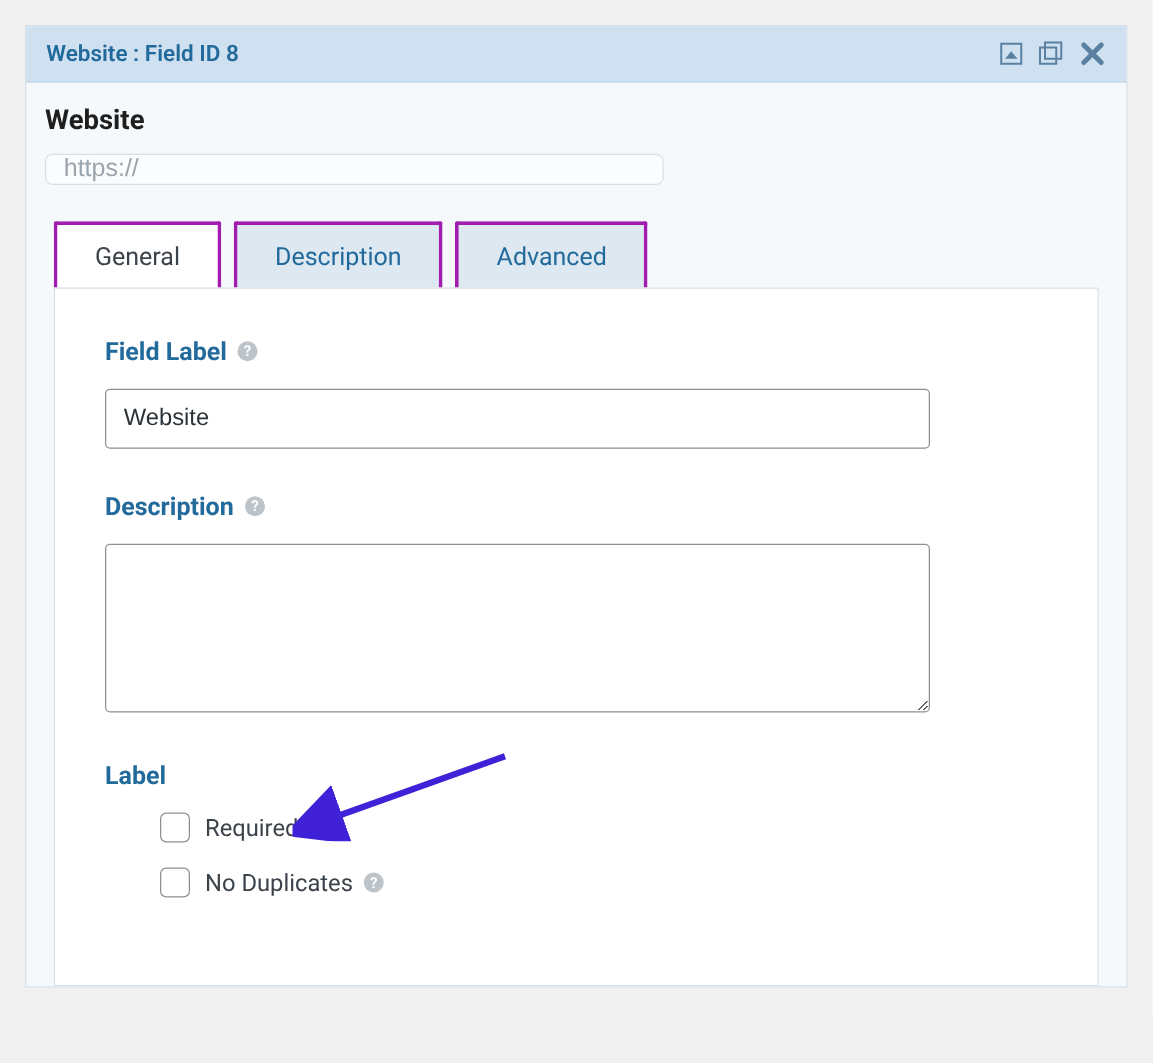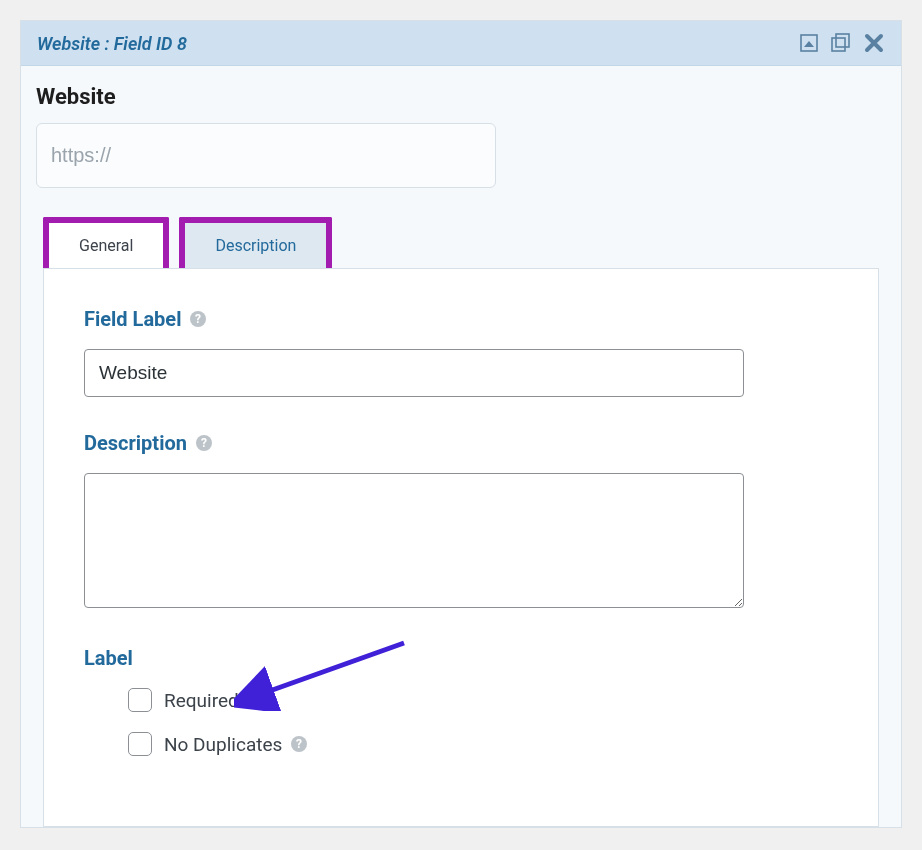--- a/index.html
+++ b/index.html
@@ -12,21 +12,20 @@
   .panel {
     background: #f6f9fc;
     border: 1px solid #d7dfe7;
   }
   .panel-header {
     display: flex;
     align-items: center;
     background: #cfe1f0;
     padding: 10px 16px;
     border-bottom: 1px solid #c1d7e8;
-    font-style: italic;
   }
   .panel-title {
     flex: 1;
     color: #236a9c;
     font-size: 18px;
     font-weight: 600;
   }
   .panel-actions {
     display: flex;
     align-items: center;
@@ -44,45 +43,45 @@
   .panel-body {
     padding: 18px 15px 0 15px;
   }
   .preview-label {
     color: #1e1e1e;
     font-size: 22px;
     font-weight: 700;
     margin-bottom: 14px;
   }
   .preview-input {
-    width: 460px;
+    width: 495px;
     max-width: 100%;
-    padding: 20px 14px;
+    padding: 0 14px;
     font-size: 20px;
     border: 1px solid #d7dfe7;
     border-radius: 6px;
     color: #333;
     background: #fbfcfd;
   }
   .preview-input::placeholder { color: #9aa4ad; }
 
   .tabs-area { margin-top: 28px; padding: 0 7px; }
   .tabs {
     display: flex;
     gap: 10px;
     position: relative;
     top: 1px;
   }
   .tab {
     padding: 13px 30px;
     background: #dde8f1;
-    border: 6px solid #a21caf;
+    border: 3px solid #a21caf;
     border-bottom: 1px solid #d7dfe7;
     color: #236a9c;
-    font-size: 16px;
+    font-size: 20px;
     cursor: pointer;
     border-radius: 2px 2px 0 0;
   }
   .tab.active {
     background: #ffffff;
     color: #3c434a;
     border-bottom: 1px solid #ffffff;
   }
   .tab-panel {
     background: #ffffff;
@@ -180,20 +179,21 @@
   </div>
 
   <div class="panel-body">
     <div class="preview-label">Website</div>
     <input class="preview-input" type="text" placeholder="https://" style="">
 
     <div class="tabs-area">
       <div class="tabs">
         <div class="tab active">General</div>
         <div class="tab">Description</div>
+        <div class="tab">Advanced</div>
       </div>
       <div class="tab-panel" style="position:relative;">
 
         <div class="section-label">
           <span>Field Label</span>
           <span class="help-icon">
             <svg width="18" height="18" viewBox="0 0 18 18">
                 <circle cx="9" cy="9" r="8" fill="currentColor"></circle>
                 <text x="9" y="13" text-anchor="middle" font-size="12" font-weight="bold" fill="#fff">?</text>
               </svg>

